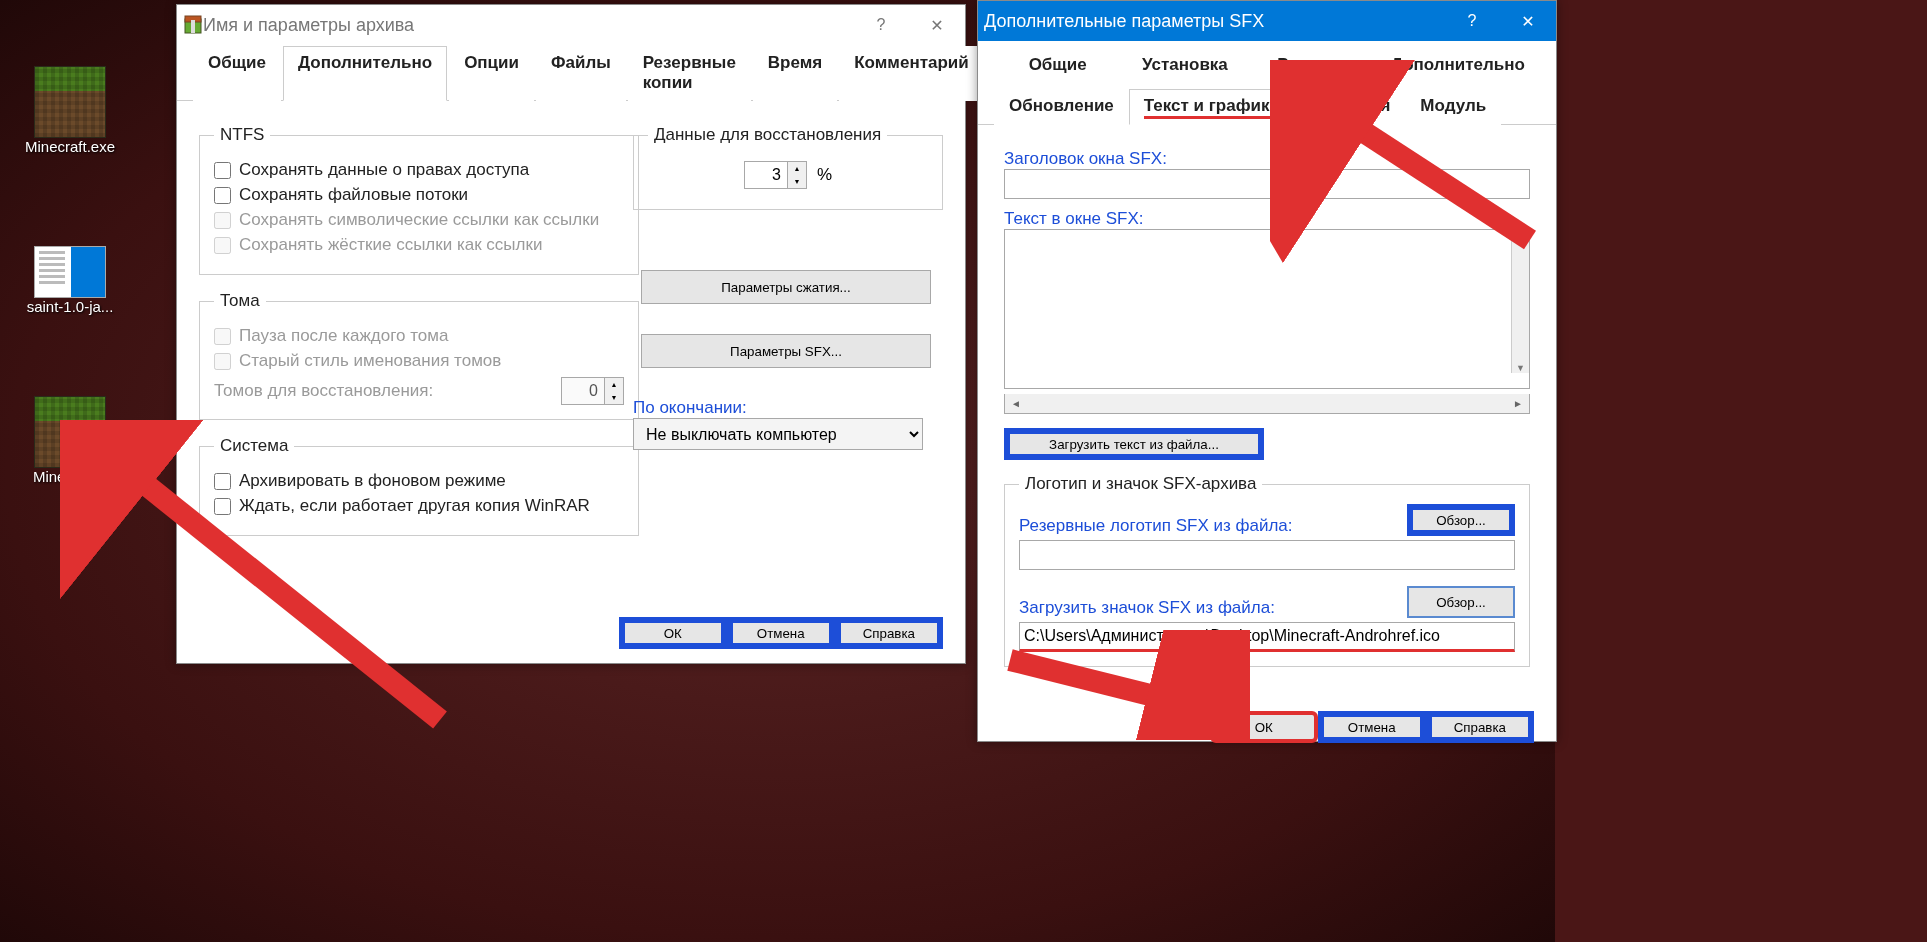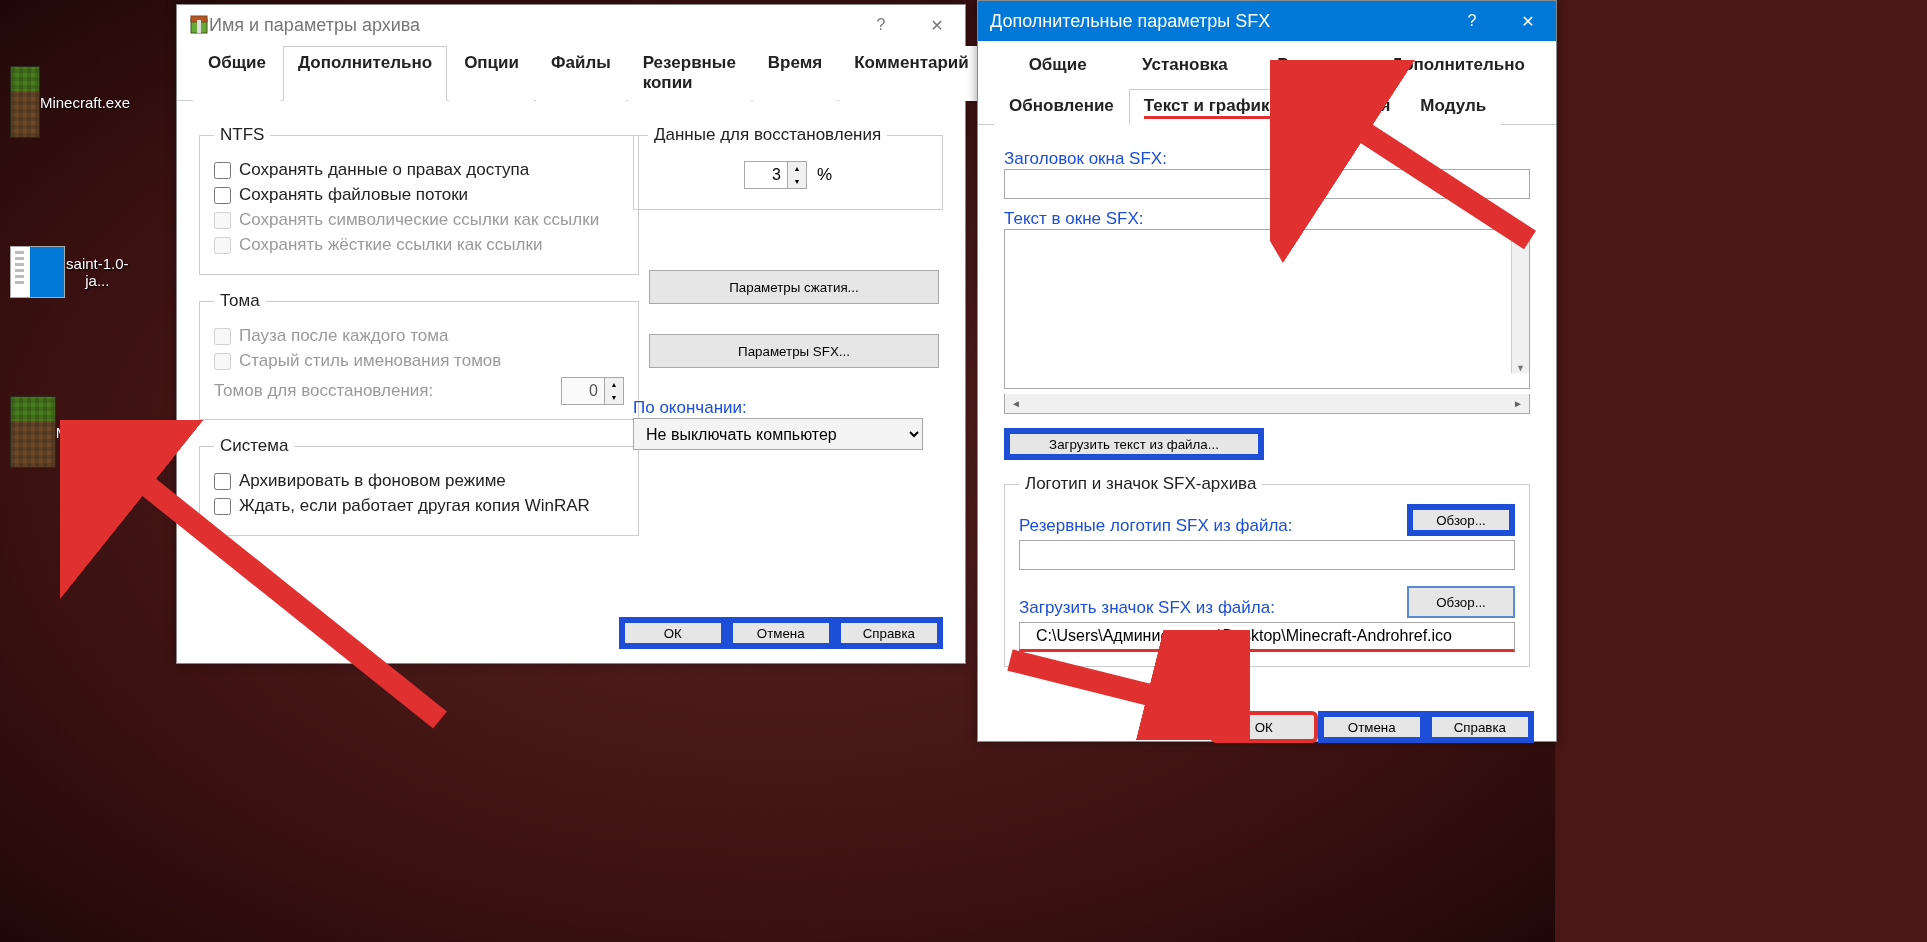--- a/index.html
+++ b/index.html
@@ -13,21 +13,21 @@
     position: relative;
   }
   .vignette {
     position: absolute; inset: 0;
     background: radial-gradient(ellipse at center, #5a2424 0%, #3a1010 70%, #200808 100%);
     width: 1555px;
   }
   .desktop-icon {
     position: absolute;
     width: 120px;
-    display: flex; flex-direction: row; align-items: center;
+    display: flex; flex-direction: column; align-items: center;
     color: #fff; text-align: center;
     text-shadow: 1px 1px 2px #000;
     font-size: 15px;
   }
   .mc-block {
     width: 72px; height: 72px;
     background:
       linear-gradient(#4a7c1e 0 24px, #6b4a2a 24px 72px);
     border: 1px solid #2a2a1a;
     position: relative;
@@ -48,21 +48,21 @@
 
   .window {
     position: absolute;
     background: #fff;
     border: 1px solid #8a8a8a;
     box-shadow: 0 0 10px rgba(0,0,0,.4);
     display: flex; flex-direction: column;
   }
   .titlebar {
     display:flex; align-items:center;
-    height: 40px; padding: 0 0 0 12px;
+    height: 40px; padding: 0 0 0 6px;
   }
   .tb-gray { background: #fff; color:#777; }
   .tb-blue { background: #0078d7; color:#fff; }
   .tb-title { flex:1; font-size:18px; }
   .tb-btn {
     width: 56px; height: 40px;
     display:flex; align-items:center; justify-content:center;
     font-size: 16px;
   }
   .tb-blue .tb-btn { color:#fff; }
@@ -104,42 +104,42 @@
     border:1px solid #a8a8a8; height:28px; background:#fff;
   }
   .spin input {
     width:42px; border:none; text-align:right; padding:0 6px; font-size:16px;
   }
   .spin .arrows { display:flex; flex-direction:column; border-left:1px solid #a8a8a8; }
   .spin .arrows div { width:18px; flex:1; display:flex; align-items:center; justify-content:center; font-size:7px; background:#f0f0f0;}
 
   .btn-wide {
     display:block; width: 290px; height:34px;
-    background:#e6e6e6; border:1px solid #a8a8a8; margin: 8px 16px;
+    background:#e6e6e6; border:1px solid #a8a8a8; margin: 8px 8px;
   }
   .btn-std {
     height:32px; padding: 0 22px;
     background:#e6e6e6; border:6px solid #1d4ed8;
     min-width: 108px;
   }
   select {
     height:32px; border:1px solid #a8a8a8; background:#f4f4f4;
     padding: 0 8px; font-size:16px;
   }
 
   .footer {
     display:flex; justify-content:flex-end; 
     padding: 14px 22px; border-top: none;
   }
 
   .left-col { width: 440px; }
   .right-col { position:absolute; right:22px; top:16px; width:310px; }
 
   .text-input {
-    width:100%; height:30px; border:1px solid #a8a8a8; padding:0 16px; font-size:16px;
+    width:100%; height:30px; border:1px solid #a8a8a8; padding:0 4px; font-size:16px;
   }
   textarea.text-input { height: 160px; resize:none; padding:6px 8px; }
   .scroll-x {
     height:20px; border:1px solid #a8a8a8; border-top:none;
     display:flex; justify-content:space-between; align-items:center;
     background:#f0f0f0; font-size:10px; color:#666; padding:0 6px;
   }
 
   .field-block { margin: 10px 0 4px; }
 

